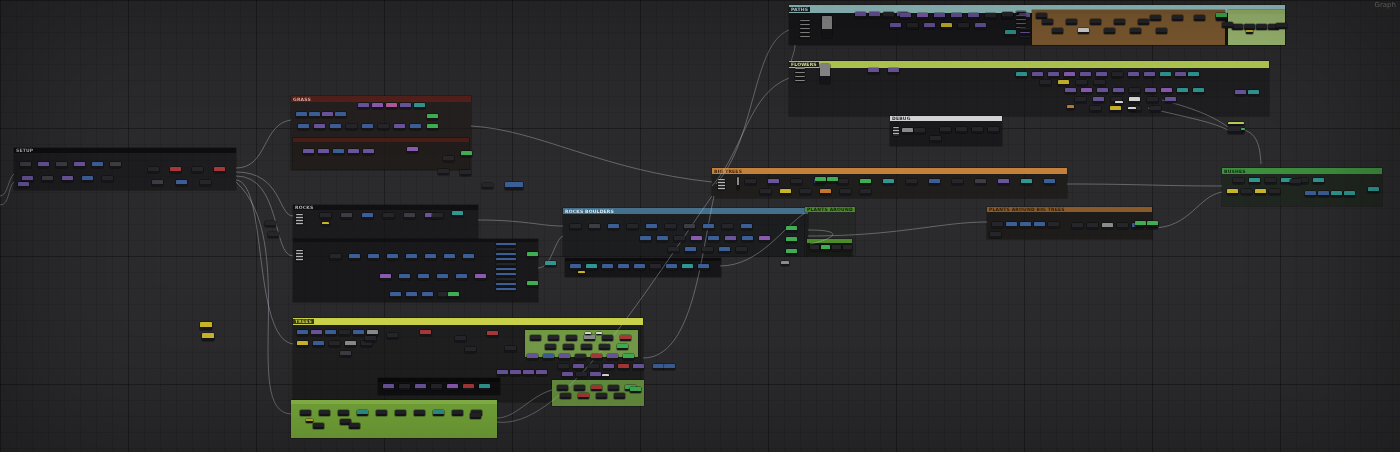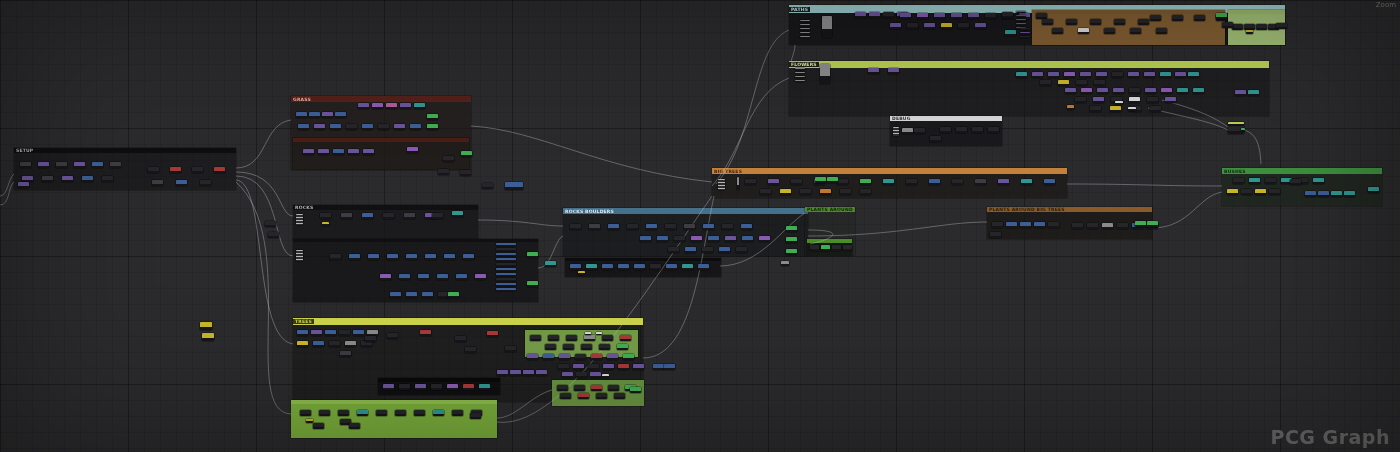--- a/index.html
+++ b/index.html
@@ -27,22 +27,21 @@
   .watermark{position:absolute;right:10px;bottom:4px;z-index:5;
     font-size:19px;font-weight:bold;color:#6f6f6f;letter-spacing:.5px;
     opacity:.9;pointer-events:none;}
   .zoomlabel{position:absolute;right:4px;top:1px;z-index:5;font-size:7px;
     color:#8a8a8a;opacity:.8;pointer-events:none;}
 </style>
 </head>
 <body>
 
 <div id="canvas">
-  <div class="zoomlabel">Zoom</div>
-  <div class="watermark">PCG Graph</div>
+  <div class="zoomlabel">Graph</div>
   <div class="vignette"></div>
 <div class="comment" style="left: 14px; top: 148px; width: 222px; height: 42px; background: rgba(24, 24, 26, 0.72);">
       <div class="chead" style="height: 5px; background: rgb(14, 14, 14);">
         <span class="ctitle" style="color: rgb(184, 184, 184);">SETUP</span>
       </div>
     </div>
     <div class="comment" style="left: 291px; top: 96px; width: 180px; height: 74px; background: rgba(34, 27, 25, 0.66);">
       <div class="chead" style="height: 6px; background: rgb(84, 32, 26);">
         <span class="ctitle" style="color: rgb(223, 176, 160);">GRASS</span>
       </div>

